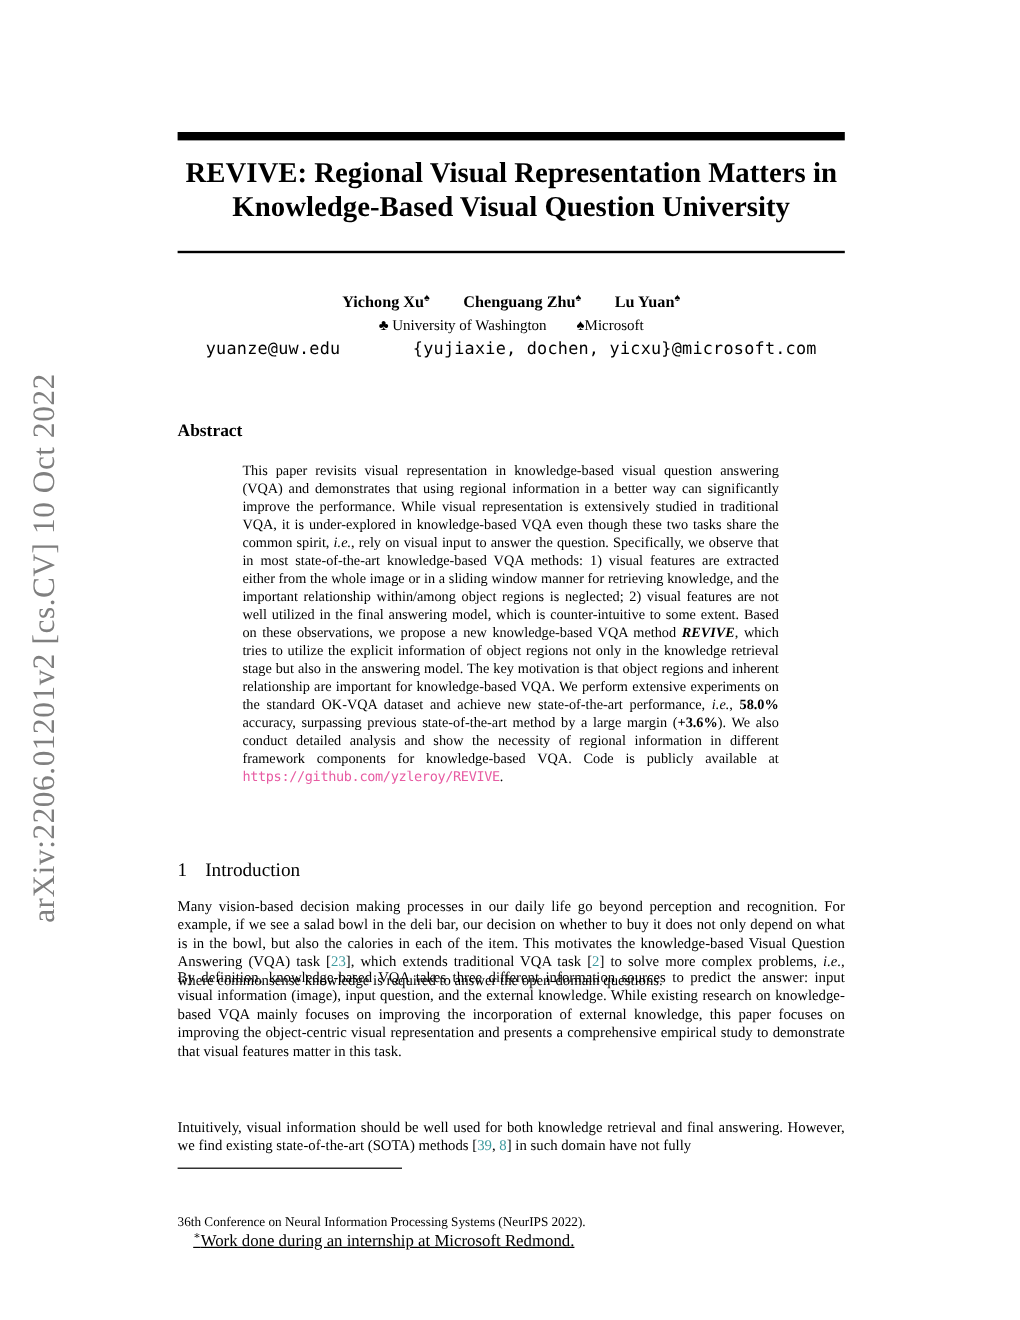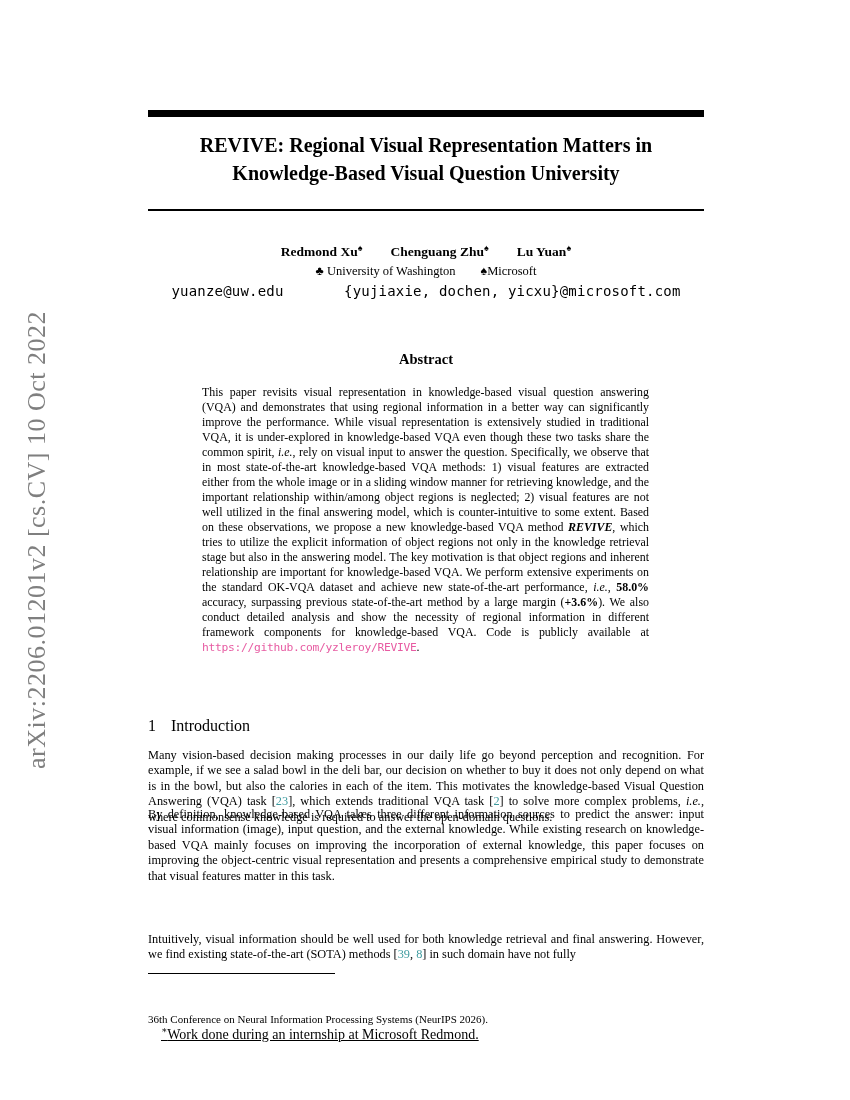--- a/index.html
+++ b/index.html
@@ -28,38 +28,38 @@
   .rule-thick{
     position:absolute;top:110px;left:0;width:556px;height:7px;background:#000;
   }
   .rule-thin{
     position:absolute;top:209px;left:0;width:556px;height:0;border-top:2px solid #000;
   }
   .paper-title{
     position:absolute;top:131px;left:0;width:556px;
     margin:0;
     text-align:center;
-    font-size:20px;line-height:28px;font-weight:bold;
+    font-size:24px;line-height:28px;font-weight:bold;
   }
   .authors{
     position:absolute;top:244px;left:0;width:556px;
     text-align:center;
   }
   .author-row{font-size:13.5px;line-height:16px;font-weight:bold;}
   .author{margin:0 14px;white-space:nowrap;}
   .author sup{font-size:9px;vertical-align:super;line-height:0;}
   .affiliations{font-size:12.5px;line-height:17px;margin-top:3px;white-space:pre;}
   .emails{
     font-family:"DejaVu Sans Mono","Liberation Mono",monospace;
     font-size:14px;line-height:14px;margin-top:4px;white-space:pre;
     letter-spacing:0.2px;
   }
   .abstract-heading{
     position:absolute;top:351px;left:0;width:556px;
-    margin:0;text-align:center;
+    margin:0;
     font-size:14.5px;font-weight:bold;
   }
   .abstract-body{
     position:absolute;top:385px;left:54px;width:447px;
     margin:0;
     font-size:11.9px;line-height:15px;
     text-align:justify;
   }
   .section-heading{
     position:absolute;top:717px;left:0;width:556px;
@@ -111,34 +111,34 @@
 
   <div class="content">
 
     <div class="rule-thick"></div>
 
     <h1 class="paper-title"><span>REVIVE: Regional Visual Representation Matters in</span><br><span>Knowledge-Based Visual Question University</span></h1>
 
     <div class="rule-thin"></div>
 
     <div class="authors">
-      <div class="author-row"><span class="author"><span>Redmond Xu</span><sup>♠</sup></span><span class="author"><span>Chenguang Zhu</span><sup>♠</sup></span><span class="author"><span>Lu Yuan</span><sup>♠</sup></span></div>
+      <div class="author-row"><span class="author"><span>Yichong Xu</span><sup>♠</sup></span><span class="author"><span>Chenguang Zhu</span><sup>♠</sup></span><span class="author"><span>Lu Yuan</span><sup>♠</sup></span></div>
       <div class="affiliations">♣ University of Washington        ♠Microsoft</div>
       <div class="emails">yuanze@uw.edu       {yujiaxie, dochen, yicxu}@microsoft.com</div>
     </div>
 
     <h2 class="abstract-heading">Abstract</h2>
 
     <p class="abstract-body"><span class="seg-p">This paper revisits visual representation in knowledge-based visual question answering (VQA) and demonstrates that using regional information in a better way can significantly improve the performance. While visual representation is extensively studied in traditional VQA, it is under-explored in knowledge-based VQA even though these two tasks share the common spirit, </span><span class="seg-i">i.e.</span><span class="seg-p">, rely on visual input to answer the question. Specifically, we observe that in most state-of-the-art knowledge-based VQA methods: 1) visual features are extracted either from the whole image or in a sliding window manner for retrieving knowledge, and the important relationship within/among object regions is neglected; 2) visual features are not well utilized in the final answering model, which is counter-intuitive to some extent. Based on these observations, we propose a new knowledge-based VQA method </span><span class="seg-bi">REVIVE</span><span class="seg-p">, which tries to utilize the explicit information of object regions not only in the knowledge retrieval stage but also in the answering model. The key motivation is that object regions and inherent relationship are important for knowledge-based VQA. We perform extensive experiments on the standard OK-VQA dataset and achieve new state-of-the-art performance, </span><span class="seg-i">i.e.</span><span class="seg-p">, </span><span class="seg-b">58.0%</span><span class="seg-p"> accuracy, surpassing previous state-of-the-art method by a large margin (</span><span class="seg-b">+3.6%</span><span class="seg-p">). We also conduct detailed analysis and show the necessity of regional information in different framework components for knowledge-based VQA. Code is publicly available at </span><span class="seg-url">https://github.com/yzleroy/REVIVE</span><span class="seg-p">.</span></p>
 
     <h2 class="section-heading"><span class="section-number">1</span><span>Introduction</span></h2>
 
     <p class="body-para para-1"><span class="seg-p">Many vision-based decision making processes in our daily life go beyond perception and recognition. For example, if we see a salad bowl in the deli bar, our decision on whether to buy it does not only depend on what is in the bowl, but also the calories in each of the item. This motivates the knowledge-based Visual Question Answering (VQA) task [</span><span class="seg-cite">23</span><span class="seg-p">], which extends traditional VQA task [</span><span class="seg-cite">2</span><span class="seg-p">] to solve more complex problems, </span><span class="seg-i">i.e.</span><span class="seg-p">, where commonsense knowledge is required to answer the open-domain questions.</span></p>
     <p class="body-para para-2"><span class="seg-p">By definition, knowledge-based VQA takes three different information sources to predict the answer: input visual information (image), input question, and the external knowledge. While existing research on knowledge-based VQA mainly focuses on improving the incorporation of external knowledge, this paper focuses on improving the object-centric visual representation and presents a comprehensive empirical study to demonstrate that visual features matter in this task.</span></p>
     <p class="body-para para-3"><span class="seg-p">Intuitively, visual information should be well used for both knowledge retrieval and final answering. However, we find existing state-of-the-art (SOTA) methods [</span><span class="seg-cite">39</span><span class="seg-p">, </span><span class="seg-cite">8</span><span class="seg-p">] in such domain have not fully</span></p>
 
     <div class="footnote-rule"></div>
     <p class="footnote"><span class="seg-sup">∗</span><span class="seg-p">Work done during an internship at Microsoft Redmond.</span></p>
 
-    <p class="paper-footer">36th Conference on Neural Information Processing Systems (NeurIPS 2026).</p>
+    <p class="paper-footer">36th Conference on Neural Information Processing Systems (NeurIPS 2022).</p>
 
   </div>
 </div>
 
 </body></html>

